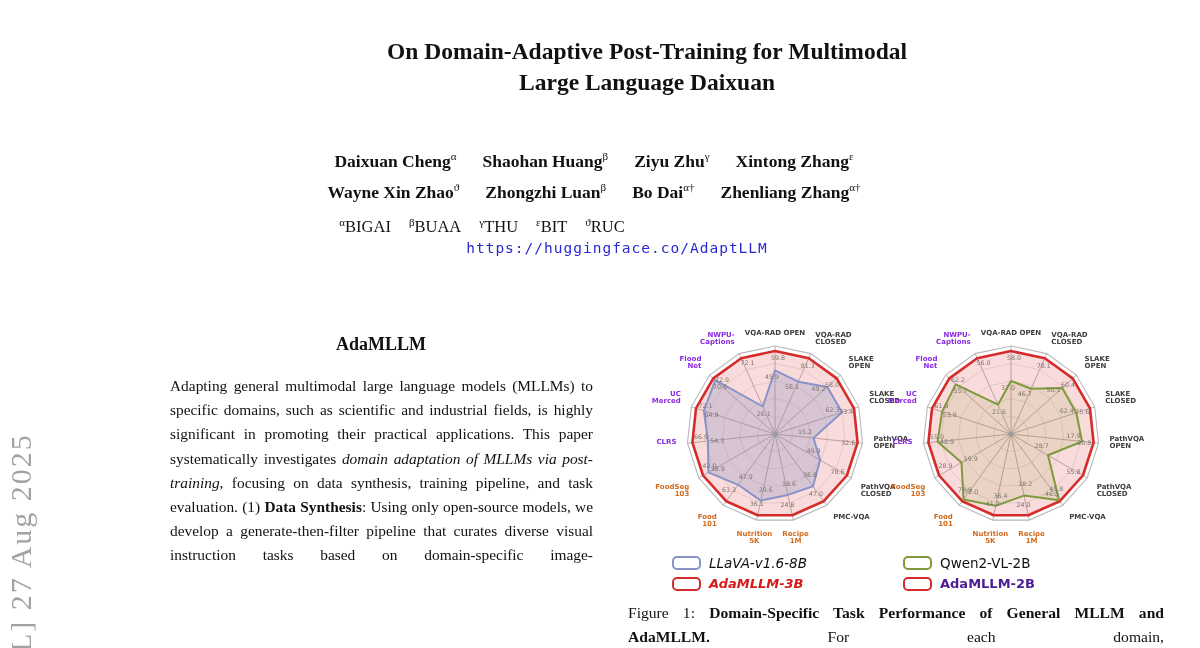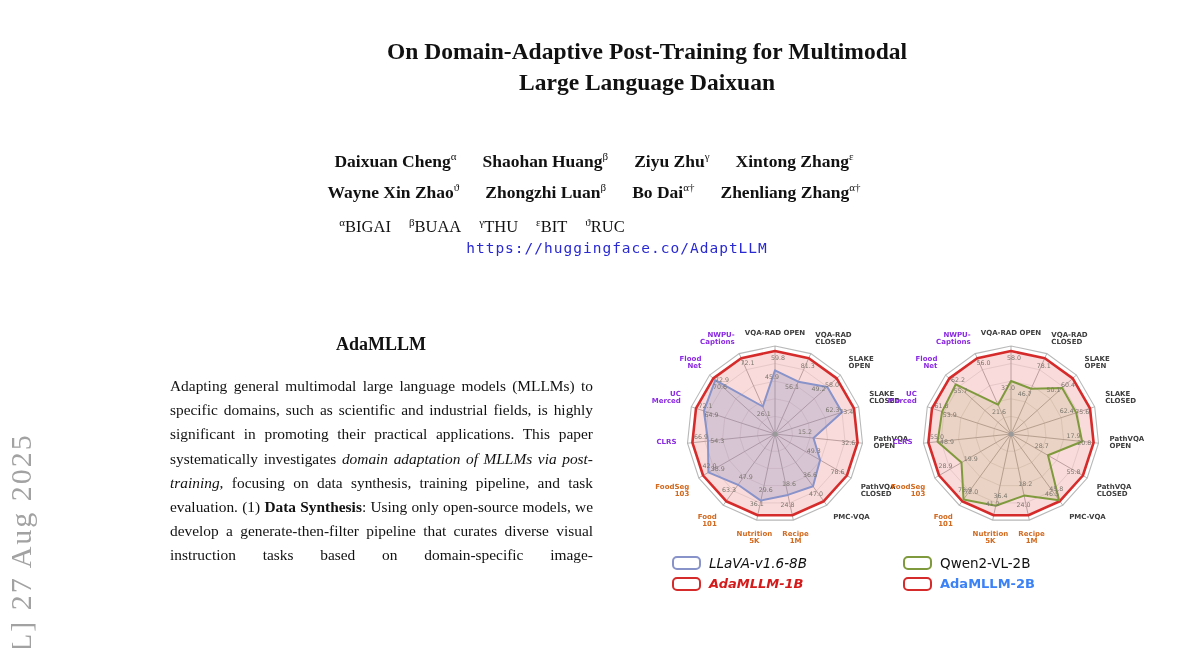--- a/index.html
+++ b/index.html
@@ -242,28 +242,29 @@
       </g>
     </svg>
 
   <div class="legend l0">
       <div class="legend-entry">
         <span class="legend-swatch" style="border-color: rgb(136, 147, 201);"></span>
         <span class="legend-label" style="color: rgb(17, 17, 17);">LLaVA-v1.6-8B</span>
       </div>
       <div class="legend-entry emph">
         <span class="legend-swatch" style="border-color: rgb(214, 43, 43);"></span>
-        <span class="legend-label" style="color: rgb(212, 26, 26);">AdaMLLM-1B</span>
+        <span class="legend-label" style="color: rgb(212, 26, 26);">AdaMLLM-3B</span>
       </div>
     </div>
   <div class="legend l1">
       <div class="legend-entry">
         <span class="legend-swatch" style="border-color: rgb(127, 154, 61);"></span>
         <span class="legend-label" style="color: rgb(17, 17, 17);">Qwen2-VL-2B</span>
       </div>
       <div class="legend-entry emph">
         <span class="legend-swatch" style="border-color: rgb(214, 43, 43);"></span>
-        <span class="legend-label" style="color: #3b82f6;">AdaMLLM-2B</span>
+        <span class="legend-label" style="color: #4c1d95;">AdaMLLM-2B</span>
       </div>
     </div>
 
+  <div class="fig-caption"><span class="">Figure 1: </span><span class="b">Domain-Specific Task Performance of General MLLM and AdaMLLM.</span><span class=""> For each domain,</span></div>
 
 </div>
 
 </body></html>

